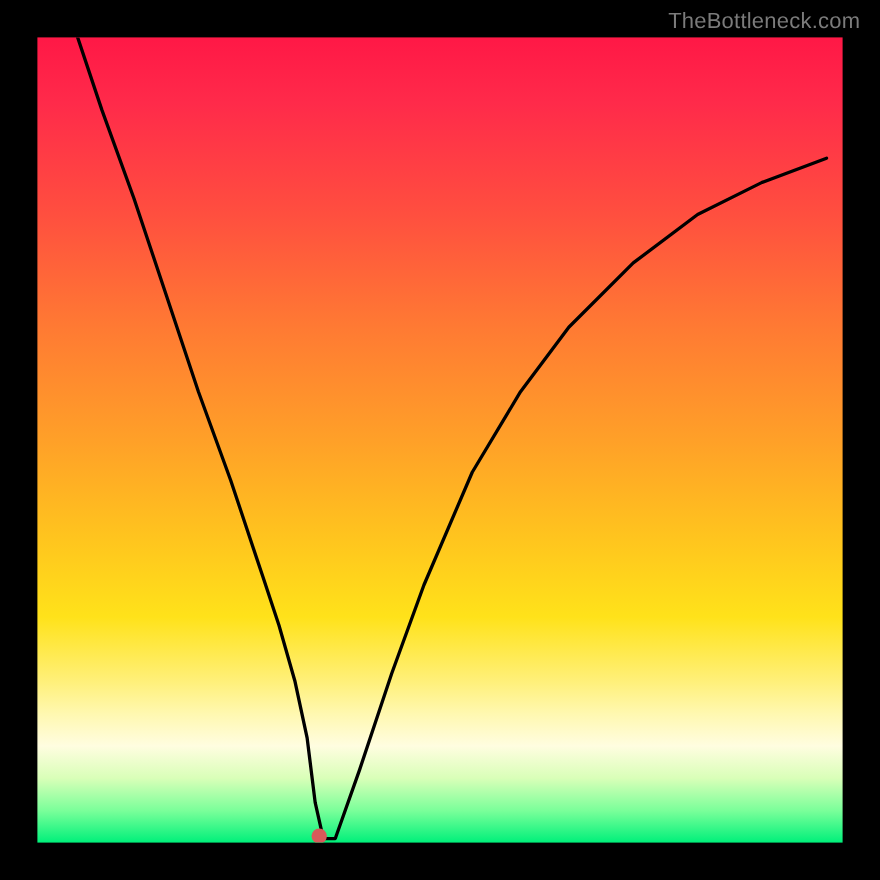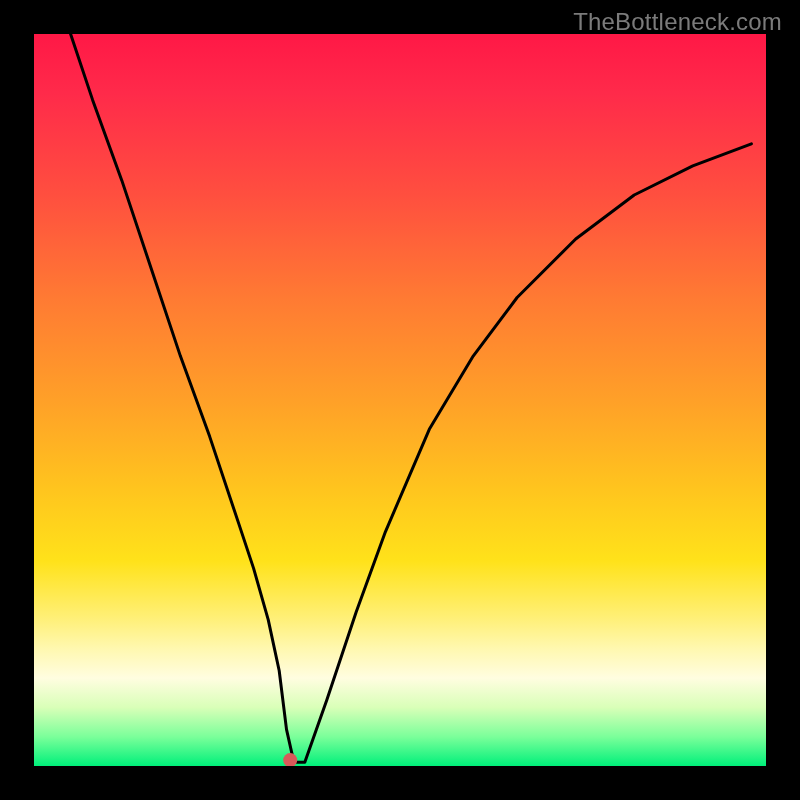--- a/index.html
+++ b/index.html
@@ -38,21 +38,21 @@
       #d9ffb8 92%,
       #7bff9a 96%,
       #00f07a 100%
     );
   }
   .watermark {
     position: absolute;
     top: 8px;
     right: 18px;
     color: #7b7b7b;
-    font-size: 24px;
+    font-size: 20px;
     font-weight: 500;
     letter-spacing: 0.2px;
   }
   svg.overlay {
     position: absolute;
     left: 0;
     top: 0;
     width: 732px;
     height: 732px;
   }

